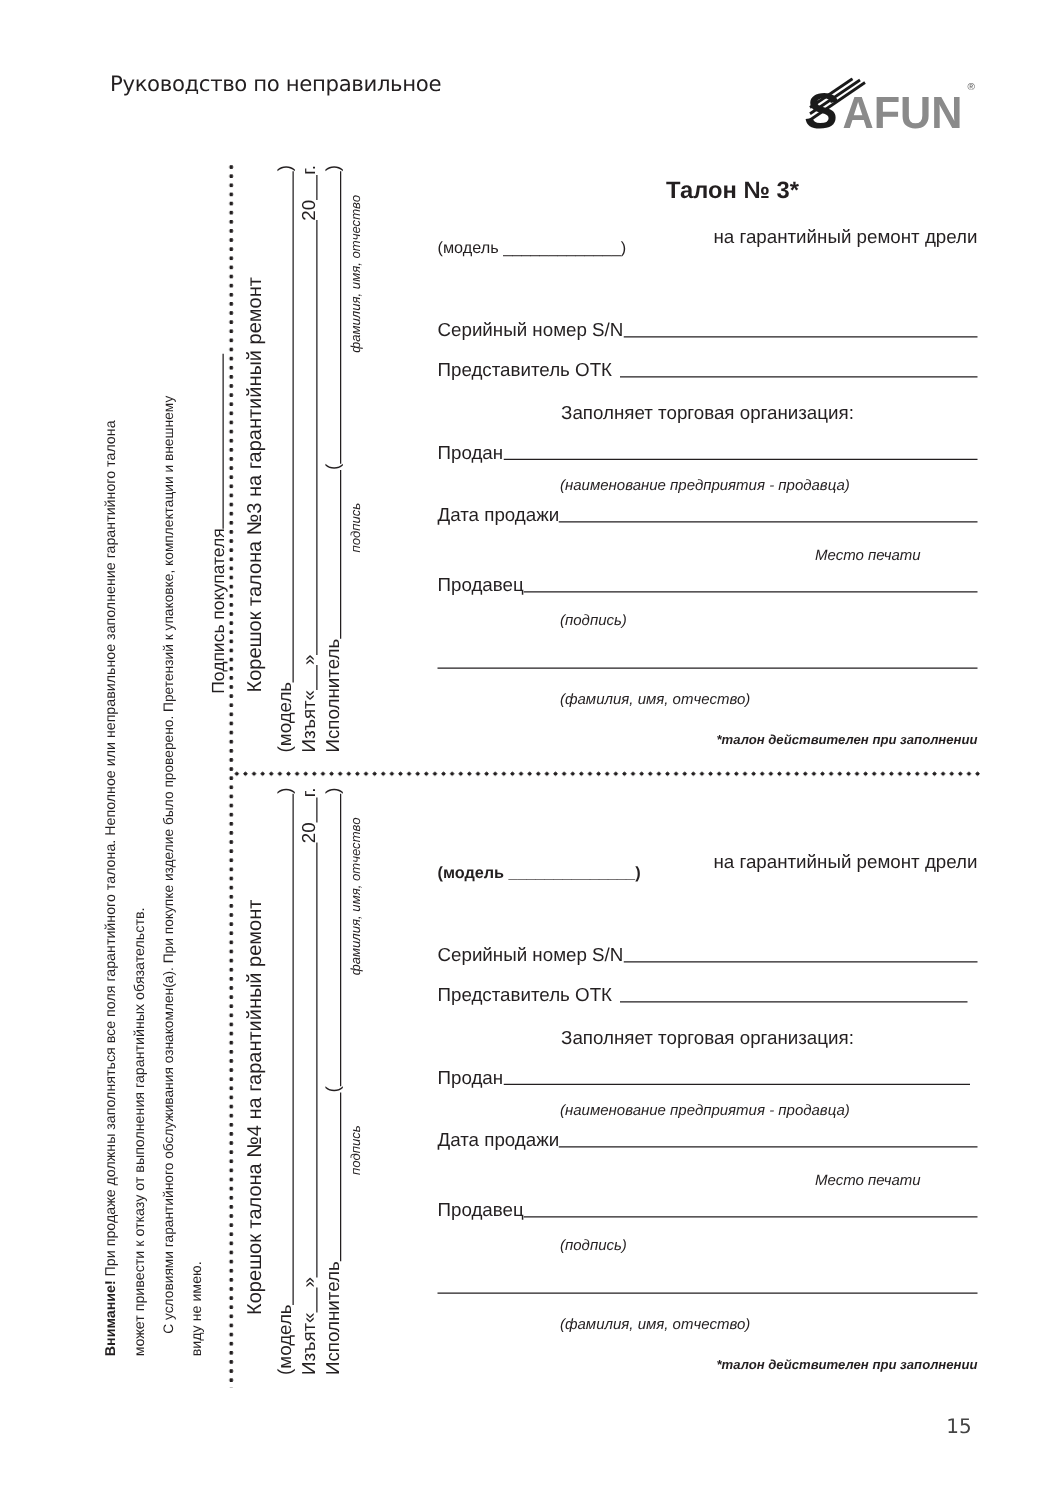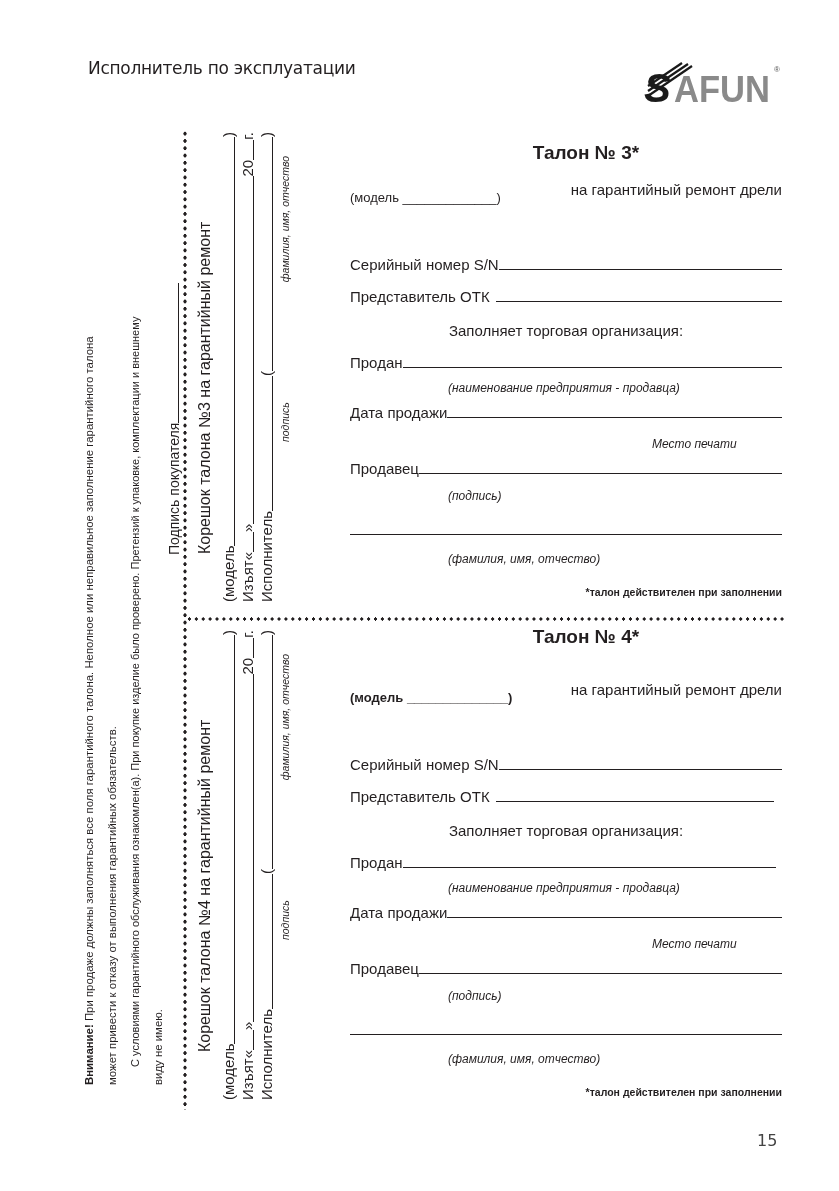--- a/index.html
+++ b/index.html
@@ -29,27 +29,27 @@
   
   .talon { position:absolute; left:350px; width:432px; }
   .t-title { text-align:center; font-weight:bold; font-size:19px; margin-left:40px; }
   .t-sub { text-align:right; font-size:15px; margin-left:34px;margin-top:19px; }
   .t-model { text-align:left; font-size:13px; }
   .row { position:absolute; left:0; width:432px; font-size:15px; display:flex; align-items:flex-end; }
   .row .lbl { white-space:nowrap; }
   .row .line { flex:1; border-bottom:1px solid #231f20; height:1px; margin-bottom:3px; }
   .cap { position:absolute; font-size:12px; font-style:italic; }
   .fill { position:absolute; left:0; width:432px; border-bottom:1px solid #231f20; }
-  .note { position:absolute; right:0; font-size:10.5px; font-weight:bold; }
+  .note { position:absolute; right:0; font-size:10.5px; font-style:italic; font-weight:bold; }
   .center15 { position:absolute; left:0; width:432px; text-align:center; font-size:15px; }
 </style>
 </head>
 <body>
 
-<div class="abs header-title">Исполнитель по эксплуатации</div>
+<div class="abs header-title">Руководство по неправильное</div>
 <div class="abs logo">
   <svg width="140" height="42" viewBox="0 0 140 42">
     <g stroke="#1a1a1a" stroke-width="2.2">
       <line x1="6" y1="34" x2="50" y2="4"></line>
       <line x1="6" y1="29" x2="46" y2="2"></line>
       <line x1="6" y1="24" x2="40" y2="1"></line>
     </g>
     <text x="2" y="40" font-family="Liberation Sans, sans-serif" font-weight="bold" font-style="italic" font-size="40" fill="#1a1a1a">S</text>
     <text x="32" y="40" font-family="Liberation Sans, sans-serif" font-weight="bold" font-size="36" fill="#8a8a8a" textLength="96" lengthAdjust="spacingAndGlyphs">AFUN</text>
     <text x="132" y="10" font-family="Liberation Sans, sans-serif" font-size="8" fill="#555">®</text>
@@ -158,21 +158,20 @@
       <span class="lbl">Продавец</span>
       <span class="line"></span>
     </div>
   <div class="cap" style="left:98px; top:363px;">(подпись)</div>
   <div class="fill" style="top:408px;"></div>
   <div class="cap" style="left:98px; top:426px;">(фамилия, имя, отчество)</div>
   <div class="note" style="top:460px;">*талон действителен при заполнении</div>
 </div>
 
 <div class="talon" style="top:626px; height:480px;">
-  <div class="abs t-title" style="left:0; top:0; width:392px;">Талон № 4*</div>
   <div class="abs t-sub" style="left:0; top:36px; width:398px;">на гарантийный ремонт дрели</div>
   <div class="abs t-model" style="left:0; top:64px; width:392px;font-weight:bold;">(модель ______________)</div>
 
   <div class="row" style="top:130px;">
       <span class="lbl">Серийный номер S/N</span>
       <span class="line"></span>
     </div>
   <div class="row" style="top:162px; width:424px;">
       <span class="lbl">Представитель ОТК</span>
       <span class="line" style="margin-left:6px;"></span>

